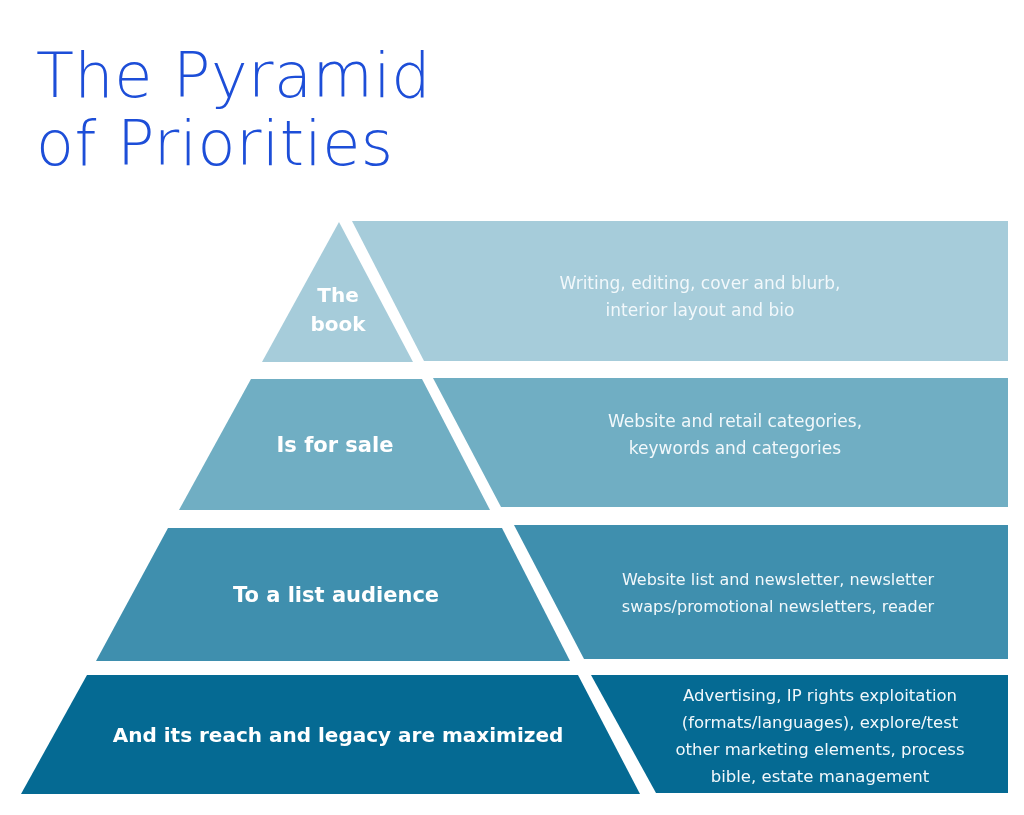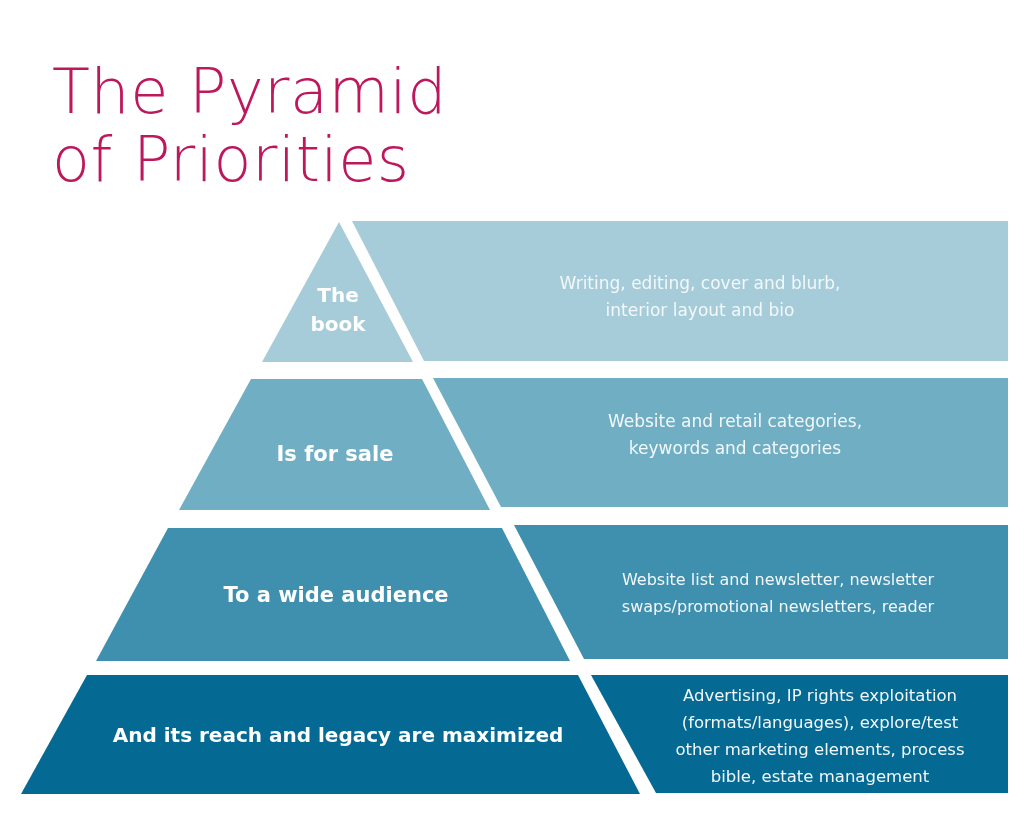--- a/index.html
+++ b/index.html
@@ -1,20 +1,20 @@
 <!DOCTYPE html>
 <html><head>
   <meta charset="utf-8">
   <style>
     html, body { margin:0; padding:0; background:#ffffff; }
     body { width:1024px; height:815px; position:relative; overflow:hidden;
            font-family:"DejaVu Sans", "Liberation Sans", sans-serif; }
-    .title { position:absolute; left:36px; top:42px; margin:16px;
+    .title { position:absolute; left:36px; top:42px; margin:0;
              font-family:"DejaVu Sans", sans-serif; font-weight:200;
-             font-size:62px; line-height:68px; color:#be185d; letter-spacing:0.5px; }
+             font-size:62px; line-height:68px; color:#1d4ed8; letter-spacing:0.5px; }
     .title span { display:block; }
     svg.shapes { position:absolute; left:0; top:0; }
     .label { position:absolute; color:#ffffff; font-weight:bold;
              font-family:"DejaVu Sans", sans-serif; text-align:center;
              display:flex; align-items:center; justify-content:center; }
     .desc { position:absolute; color:#f2f8fb; text-align:center;
             font-family:"DejaVu Sans", sans-serif; font-weight:normal;
             display:flex; align-items:center; justify-content:center; }
     .desc span { display:block; }
   </style>
@@ -38,22 +38,22 @@
   <polygon fill="#3f8fae" points="514,525 1008,525 1008,659 584,659"></polygon>
 
   <polygon fill="#056a93" points="87,675 578,675 640,794 21,794"></polygon>
   <polygon fill="#056a93" points="591,675 1008,675 1008,793 656,793"></polygon>
 </svg>
 
 <div class="label" style="left:290px; top:278px; width:96px; height:64px; font-size:20px; line-height:29px; flex-direction:column;">
   <span>The</span>
   <span>book</span>
 </div>
-<div class="label" style="left:200px; top:434px; width:270px; height:40px; font-size:21px;">Is for sale</div>
-<div class="label" style="left:130px; top:575px; width:412px; height:40px; font-size:21px;">To a wide audience</div>
+<div class="label" style="left:200px; top:425px; width:270px; height:40px; font-size:21px;">Is for sale</div>
+<div class="label" style="left:130px; top:575px; width:412px; height:40px; font-size:21px;">To a list audience</div>
 <div class="label" style="left:60px; top:715px; width:556px; height:40px; font-size:20px;">And its reach and legacy are maximized</div>
 
 <div class="desc" style="left:500px; top:268px; width:400px; height:58px; font-size:17px; line-height:27px; flex-direction:column;">
   <span>Writing, editing, cover and blurb,</span>
   <span>interior layout and bio</span>
 </div>
 <div class="desc" style="left:540px; top:406px; width:390px; height:58px; font-size:17px; line-height:27px; flex-direction:column;">
   <span>Website and retail categories,</span>
   <span>keywords and categories</span>
 </div>

